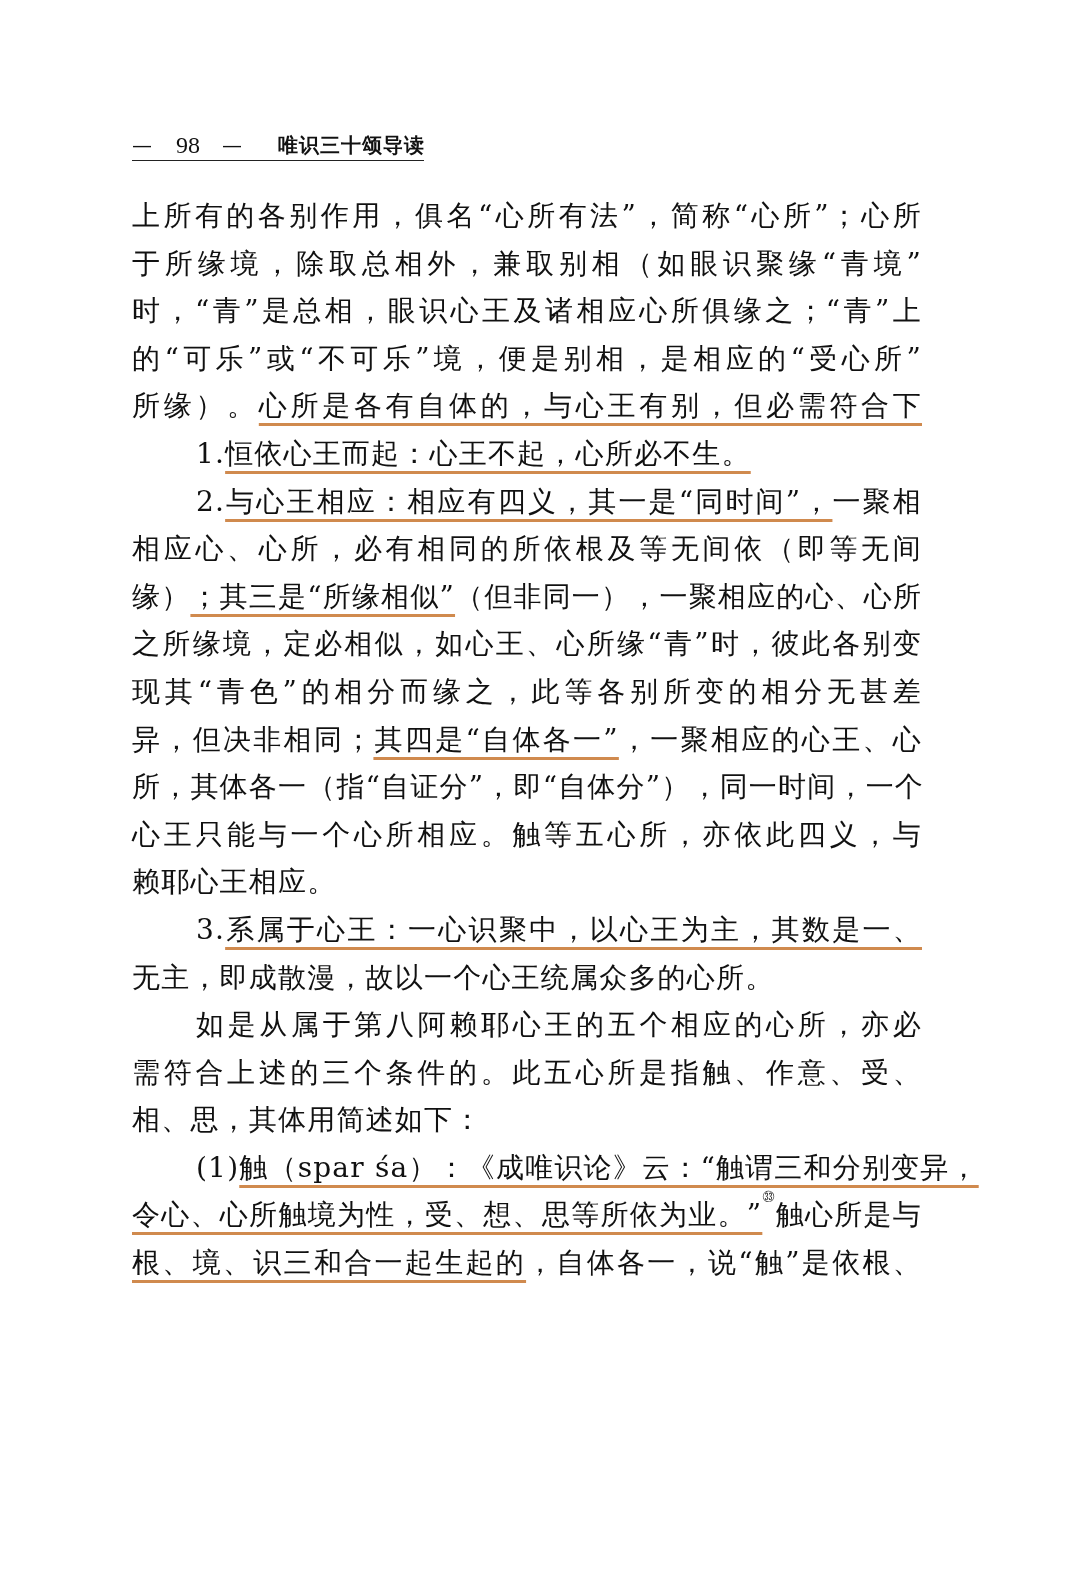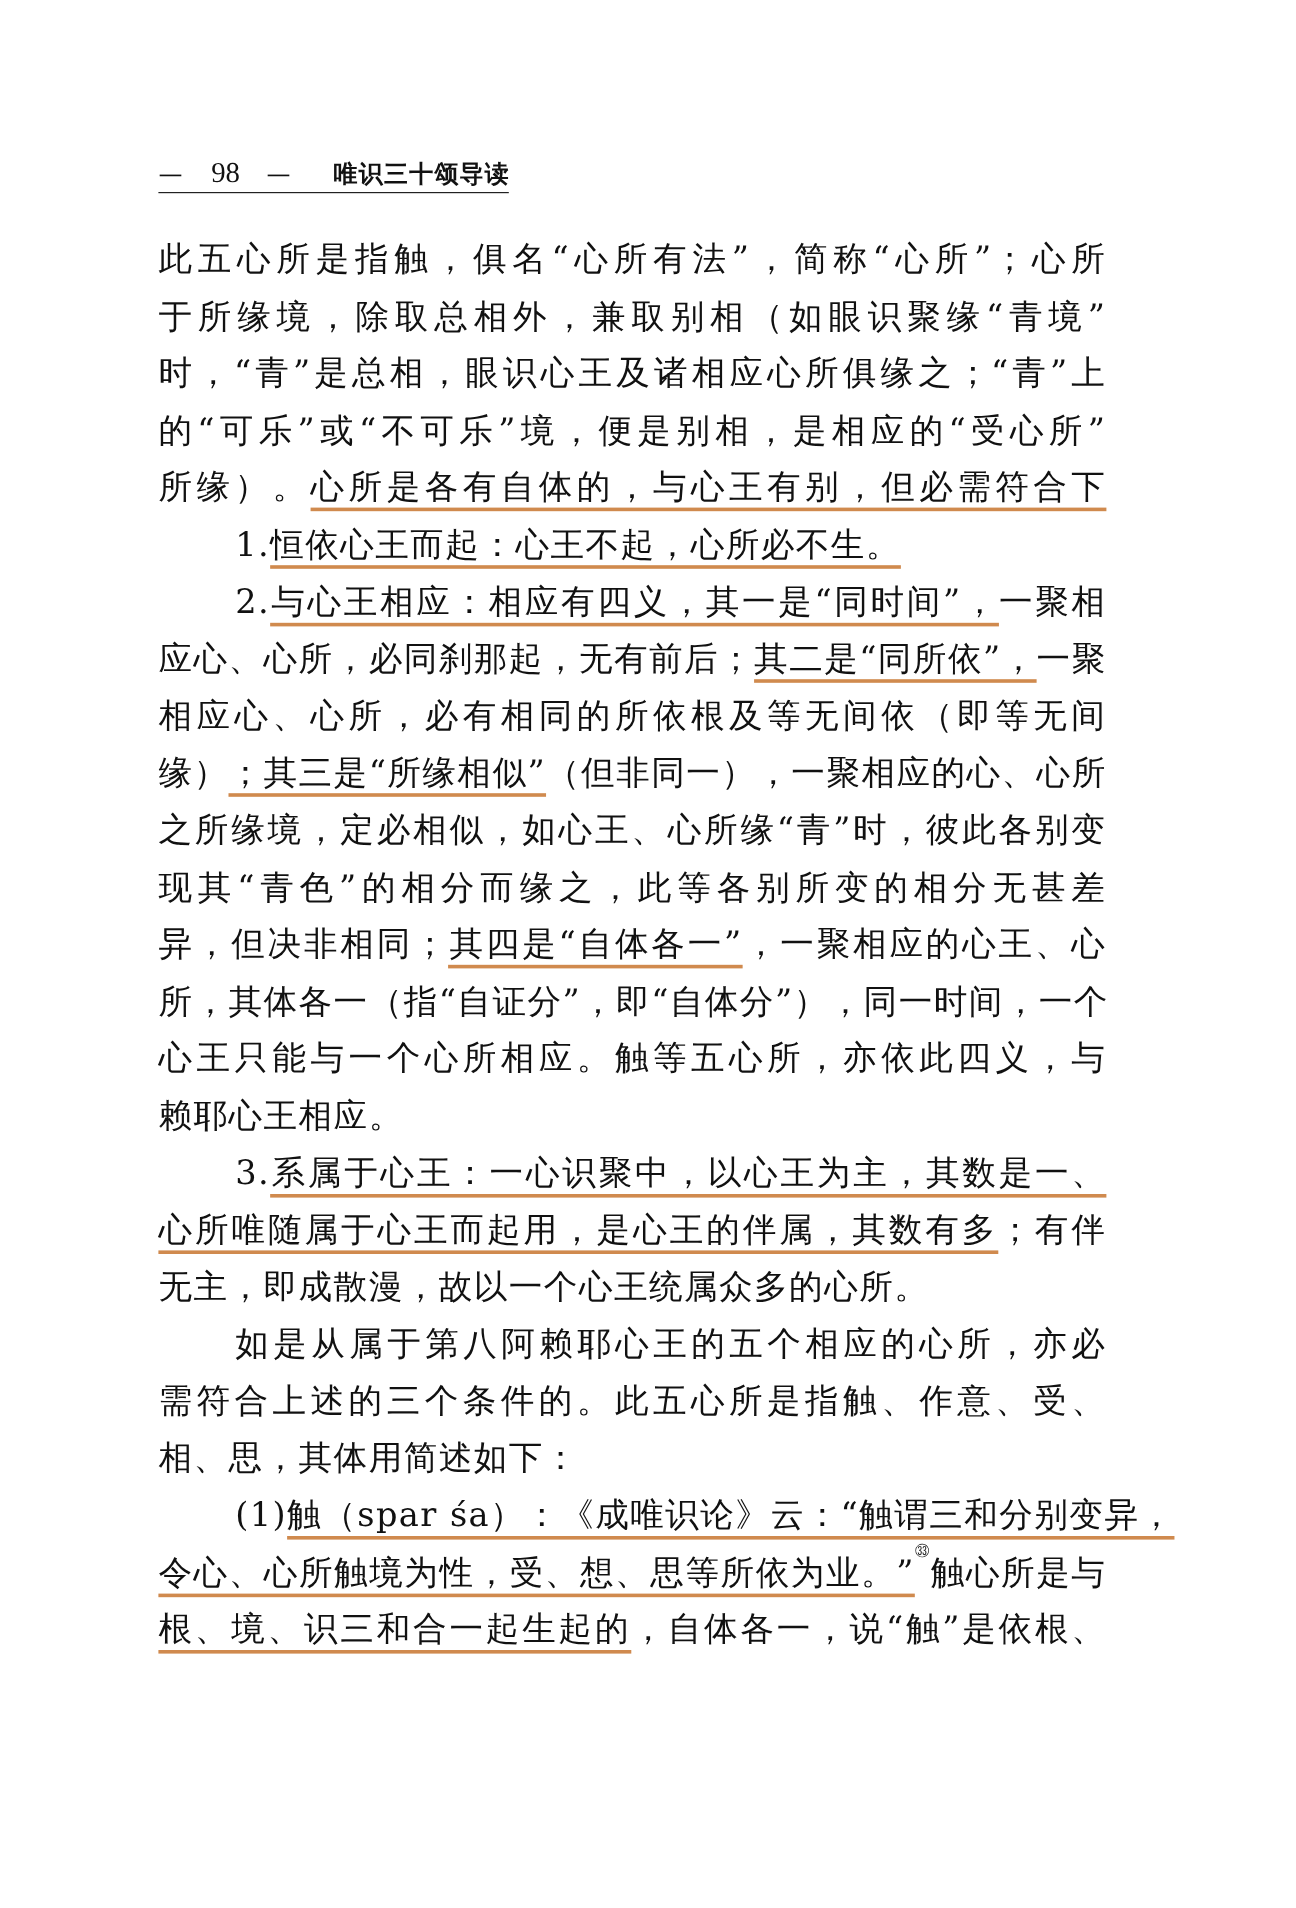--- a/index.html
+++ b/index.html
@@ -28,38 +28,36 @@
 <body>
 
 <div class="header">
   <span>—</span>
   <span class="pg">98</span>
   <span>—</span>
   <span class="title">唯识三十颂导读</span>
 </div>
 
 <div class="body" id="body-text">
-    <span class="line"><span>此五心所是指触，俱名“心所有法”，简称“心所”；心所</span></span>
+    <span class="line"><span>上所有的各别作用，俱名“心所有法”，简称“心所”；心所</span></span>
     <span class="line"><span>于所缘境，除取总相外，兼取别相（如眼识聚缘“青境”</span></span>
     <span class="line"><span>时，“青”是总相，眼识心王及诸相应心所俱缘之；“青”上</span></span>
     <span class="line"><span>的“可乐”或“不可乐”境，便是别相，是相应的“受心所”</span></span>
     <span class="line"><span>所缘）。</span><span class="u" style="text-decoration-color: rgb(208, 138, 78);">心所是各有自体的，与心王有别，但必需符合下</span></span>
     <span class="line indent last"><span>1.</span><span class="u" style="text-decoration-color: rgb(208, 138, 78);">恒依心王而起：心王不起，心所必不生。</span></span>
     <span class="line indent"><span>2.</span><span class="u" style="text-decoration-color: rgb(208, 138, 78);">与心王相应：相应有四义，其一是“同时间”，</span><span>一聚相</span></span>
-    <span class="line"><span>应心、心所，必同刹那起，无有前后；</span><span class="u" style="text-decoration-color: rgb(208, 138, 78);">其二是“同所依”，</span><span>一聚</span></span>
     <span class="line"><span>相应心、心所，必有相同的所依根及等无间依（即等无间</span></span>
     <span class="line"><span>缘）</span><span class="u" style="text-decoration-color: rgb(208, 138, 78);">；其三是“所缘相似”</span><span>（但非同一），一聚相应的心、心所</span></span>
     <span class="line"><span>之所缘境，定必相似，如心王、心所缘“青”时，彼此各别变</span></span>
     <span class="line"><span>现其“青色”的相分而缘之，此等各别所变的相分无甚差</span></span>
     <span class="line"><span>异，但决非相同；</span><span class="u" style="text-decoration-color: rgb(208, 138, 78);">其四是“自体各一”</span><span>，一聚相应的心王、心</span></span>
     <span class="line"><span>所，其体各一（指“自证分”，即“自体分”），同一时间，一个</span></span>
     <span class="line"><span>心王只能与一个心所相应。触等五心所，亦依此四义，与</span></span>
     <span class="line last"><span>赖耶心王相应。</span></span>
     <span class="line indent"><span>3.</span><span class="u" style="text-decoration-color: rgb(208, 138, 78);">系属于心王：一心识聚中，以心王为主，其数是一、</span></span>
-    <span class="line"><span class="u" style="text-decoration-color: rgb(208, 138, 78);">心所唯随属于心王而起用，是心王的伴属，其数有多</span><span>；有伴</span></span>
     <span class="line last"><span>无主，即成散漫，故以一个心王统属众多的心所。</span></span>
     <span class="line indent"><span>如是从属于第八阿赖耶心王的五个相应的心所，亦必</span></span>
     <span class="line"><span>需符合上述的三个条件的。此五心所是指触、作意、受、</span></span>
     <span class="line last"><span>相、思，其体用简述如下：</span></span>
     <span class="line indent"><span>(1)</span><span class="u" style="text-decoration-color: rgb(208, 138, 78);">触（spar śa）：《成唯识论》云：“触谓三和分别变异，</span></span>
     <span class="line"><span class="u" style="text-decoration-color: rgb(208, 138, 78);">令心、心所触境为性，受、想、思等所依为业。”</span><sup>㉝</sup><span>触心所是与</span></span>
     <span class="line"><span class="u" style="text-decoration-color: rgb(208, 138, 78);">根、境、识三和合一起生起的</span><span>，自体各一，说“触”是依根、</span></span>
   </div>
 
 </body></html>

